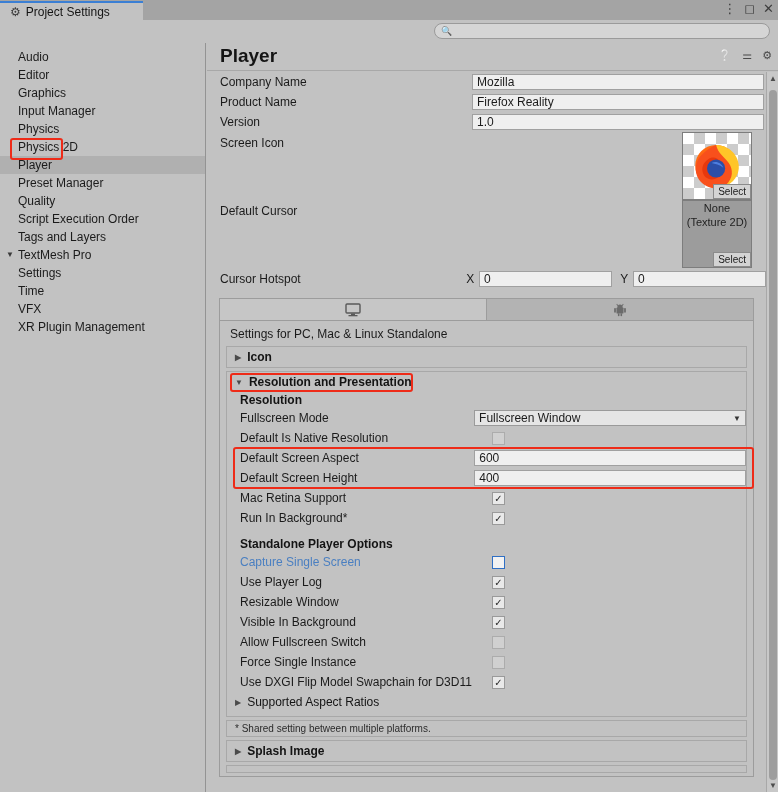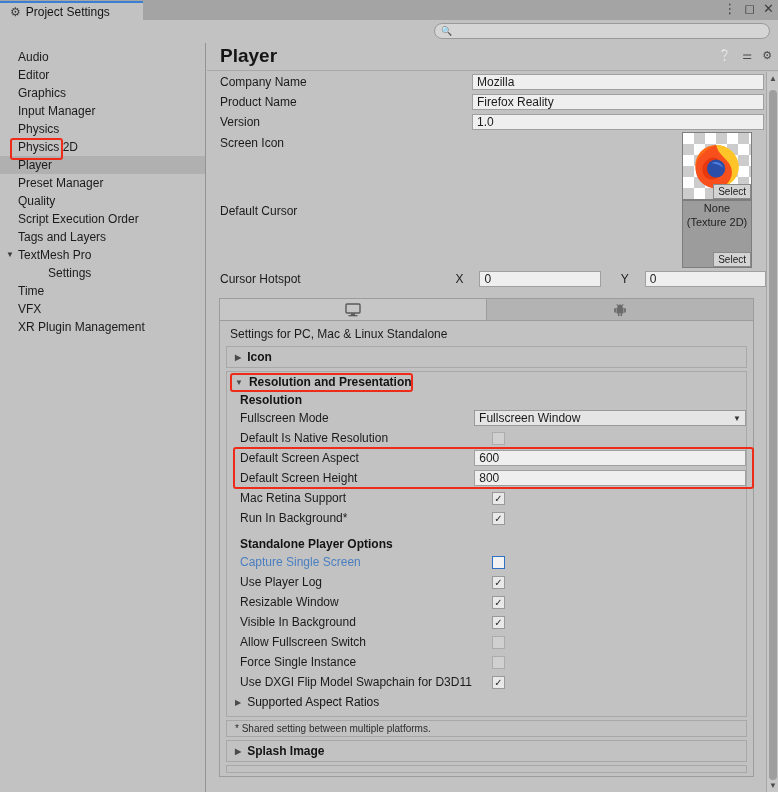--- a/index.html
+++ b/index.html
@@ -64,21 +64,21 @@
     border-right: 1px solid #939393;
     padding-top: 5px;
   }
   .side-item {
     height: 18px; line-height: 18px;
     padding-left: 18px;
     font-size: 12px; color: #1b1b1b;
     white-space: nowrap;
     position: relative;
   }
-  .side-item.indent { padding-left: 48px; }
+  .side-item.indent { padding-left: 18px; }
   .side-item.selected { background: #b0b0b0; }
   .side-item .tri {
     position: absolute; left: 6px; top: 0;
     font-size: 8px; line-height: 18px; color: #3a3a3a;
   }
 
   
   .redbox {
     position: absolute;
     border: 2px solid #ee2b18;
@@ -155,21 +155,21 @@
   }
   .nonebox {
     width: 100%; height: 100%;
     background: #9c9c9c;
     position: relative;
     text-align: center;
     color: #1f1f1f; font-size: 11px;
     line-height: 14px;
   }
 
-  .hot-row { display: flex; align-items: center; height: 22px; padding-left: 13px; gap: 12px; }
+  .hot-row { display: flex; align-items: center; height: 22px; padding-left: 13px; }
   .xy-lab { width: 10px; font-size: 12px; margin-right: 3px; }
 
   
   .platbox {
     margin: 8px 12px 0 12px; width: 535px;
     border: 1px solid #9c9c9c;
     background: #c2c2c2;
   }
   .plattabs { display: flex; height: 22px; border-bottom: 1px solid #9c9c9c; }
   .plattab {
@@ -394,21 +394,21 @@
             <div class="cbx empty2"></div>
           </div>
 
           <div style="position:relative">
             <div class="prow">
               <div class="plabel">Default Screen Aspect</div>
               <div class="pfield wide">600</div>
             </div>
             <div class="prow">
               <div class="plabel">Default Screen Height</div>
-              <div class="pfield wide">800</div>
+              <div class="pfield wide">400</div>
             </div>
             <div class="redbox" style="left:6px; top:-1px; width:521px; height:42px;"></div>
           </div>
 
           <div class="prow">
             <div class="plabel">Mac Retina Support</div>
             <div class="cbx">✓</div>
           </div>
           <div class="prow">
             <div class="plabel">Run In Background*</div>

